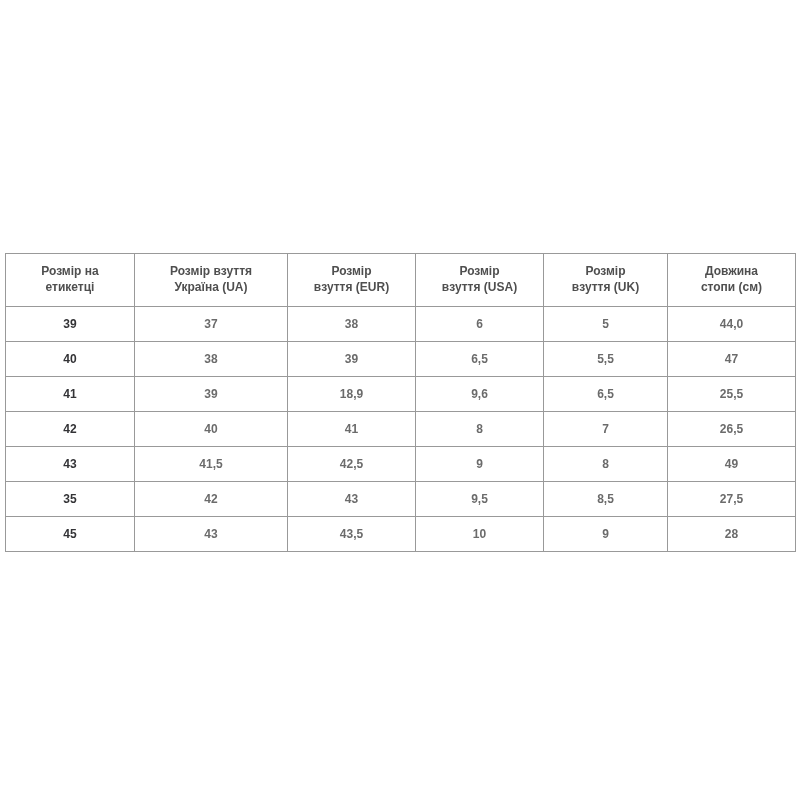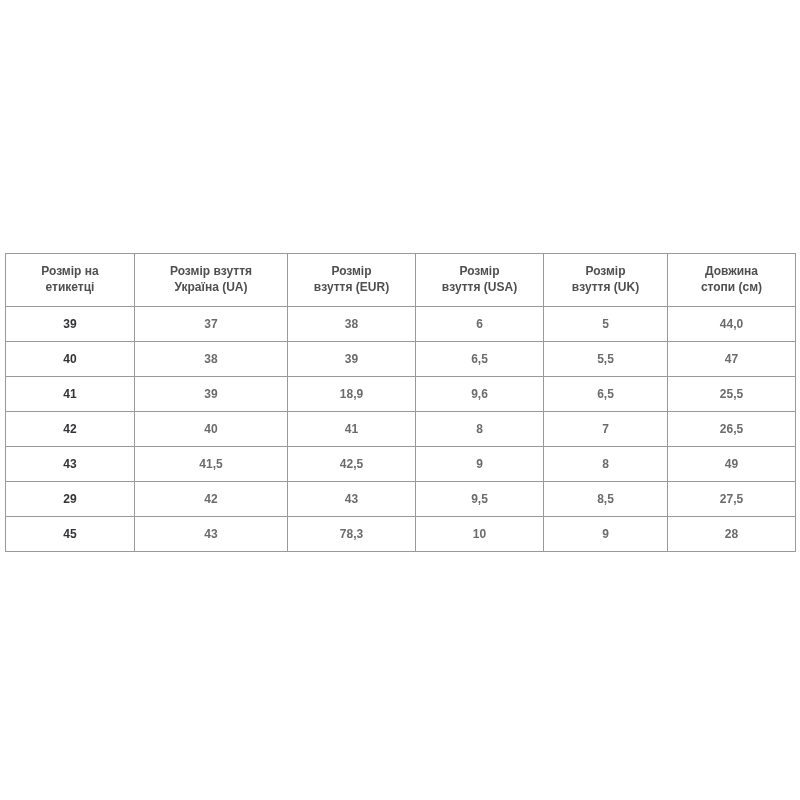--- a/index.html
+++ b/index.html
@@ -127,30 +127,30 @@
       </tr>
       <tr>
         <td class="label-col">43</td>
         <td>41,5</td>
         <td>42,5</td>
         <td>9</td>
         <td>8</td>
         <td>49</td>
       </tr>
       <tr>
-        <td class="label-col">29</td>
+        <td class="label-col">35</td>
         <td>42</td>
         <td>43</td>
         <td>9,5</td>
         <td>8,5</td>
         <td>27,5</td>
       </tr>
       <tr>
         <td class="label-col">45</td>
         <td>43</td>
-        <td>78,3</td>
+        <td>43,5</td>
         <td>10</td>
         <td>9</td>
         <td>28</td>
       </tr>
     </tbody>
   </table>
 </div>
 
 </body></html>

